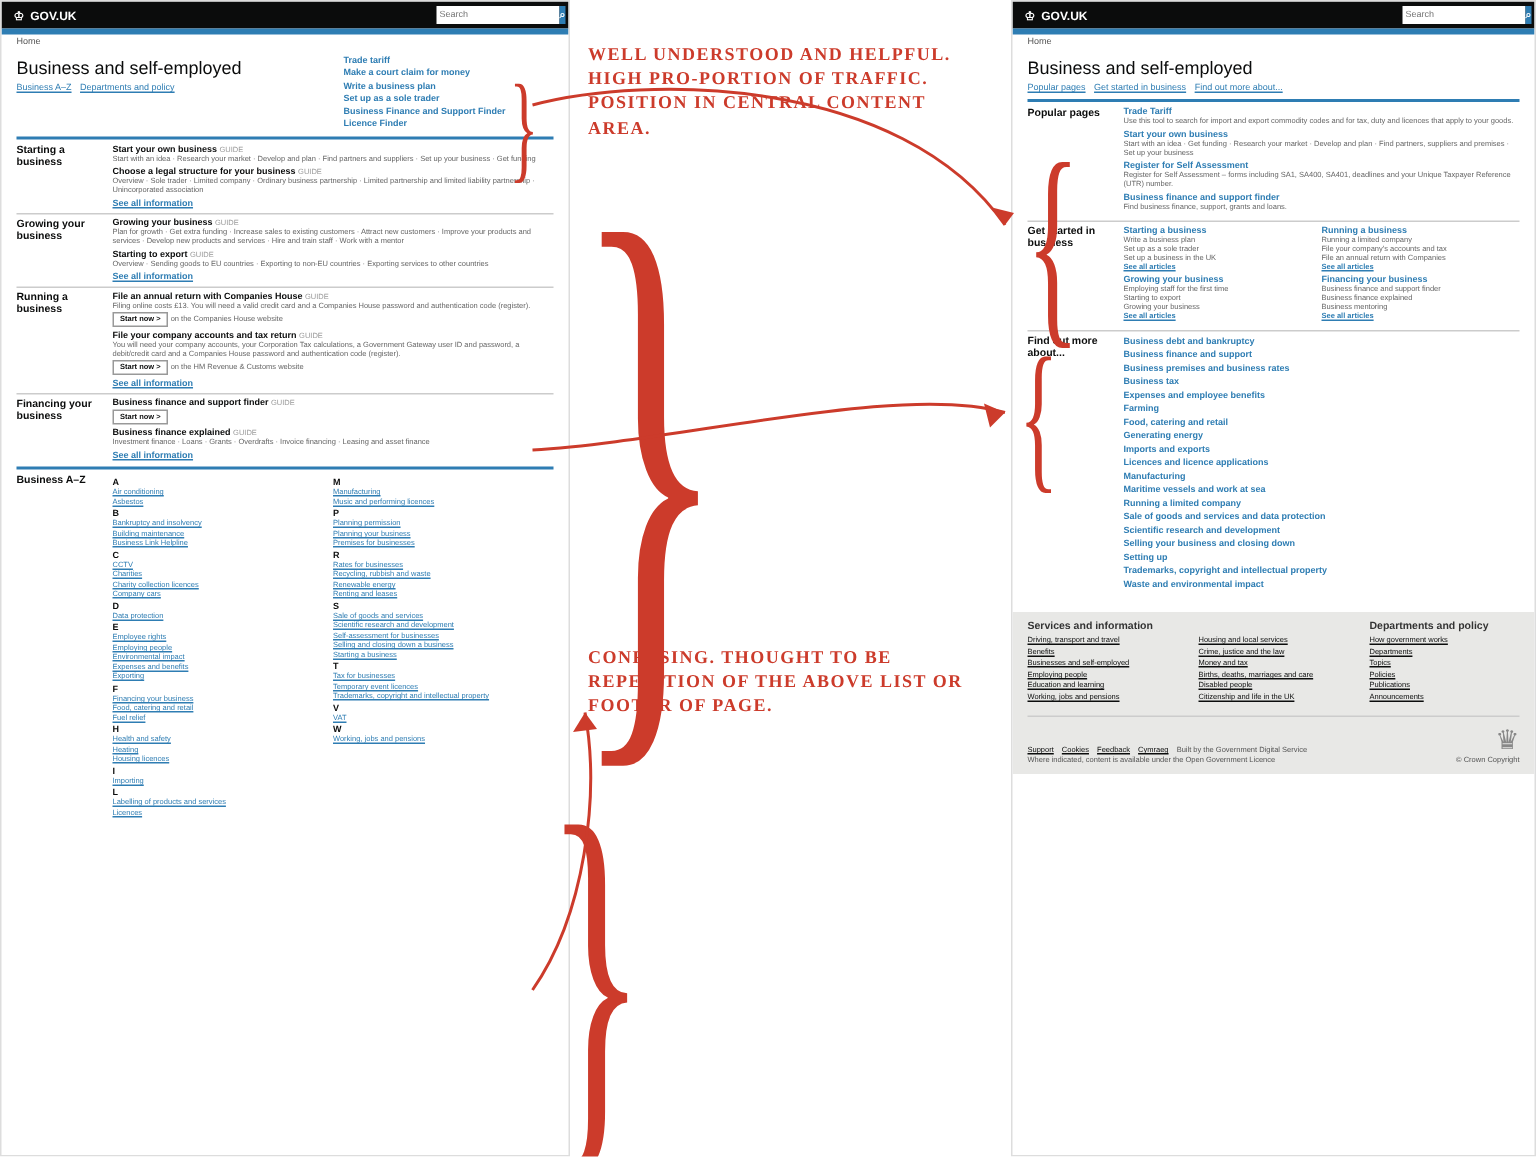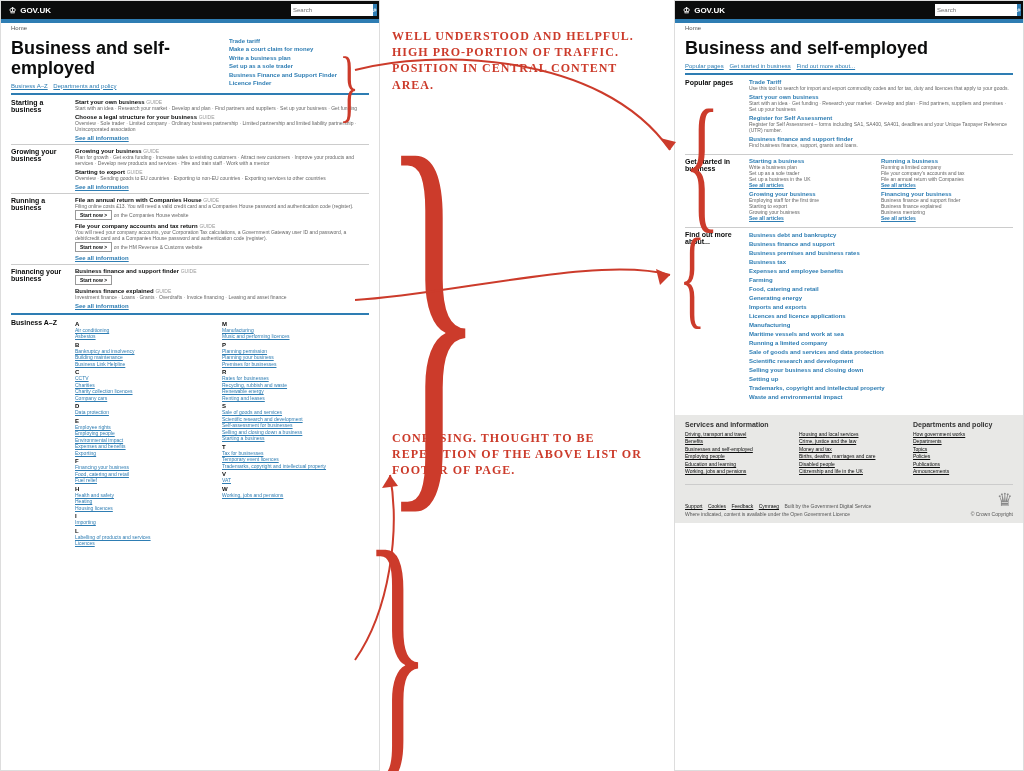--- a/index.html
+++ b/index.html
@@ -9,21 +9,21 @@
   .panel-right{right:0;width:350px}
   .govbar{background:#0b0c0c;color:#fff;height:18px;display:flex;align-items:center;padding:0 8px;font-size:8px;font-weight:bold}
   .govbar .crown{margin-right:4px}
   .govbar .spacer{flex:1}
   .govbar .search{background:#fff;height:12px;width:80px;display:flex}
   .govbar .search input{border:0;flex:1;font-size:6px;padding:0 2px}
   .govbar .search .btn{width:12px;background:#2e7db3;color:#fff;display:flex;align-items:center;justify-content:center;font-size:7px}
   .bluebar{height:4px;background:#2e7db3}
   .crumb{padding:2px 10px;font-size:6px;color:#555}
   .page{padding:4px 10px}
-  h1{font-size:18px;font-weight:bold;margin:2px 0 4px 0;line-height:1.1}
+  h1{font-size:12px;font-weight:normal;margin:2px 0 4px 0;line-height:1.1}
   .subnav a{color:#2e7db3;text-decoration:underline;margin-right:4px;font-size:6px}
   .hr{border-top:2px solid #2e7db3;margin:4px 0}
   .thin{border-top:1px solid #ccc;margin:3px 0}
   .row{display:flex;margin-bottom:3px}
   .rowlabel{width:60px;font-weight:bold;font-size:7px;line-height:1.1;padding-right:4px}
   .rowbody{flex:1}
   .item{margin-bottom:3px}
   .item .t{font-weight:bold;font-size:6px;color:#0b0c0c}
   .item .d{color:#666;font-size:5px;line-height:1.2}
   .see{color:#2e7db3;text-decoration:underline;font-size:6px;font-weight:bold}

